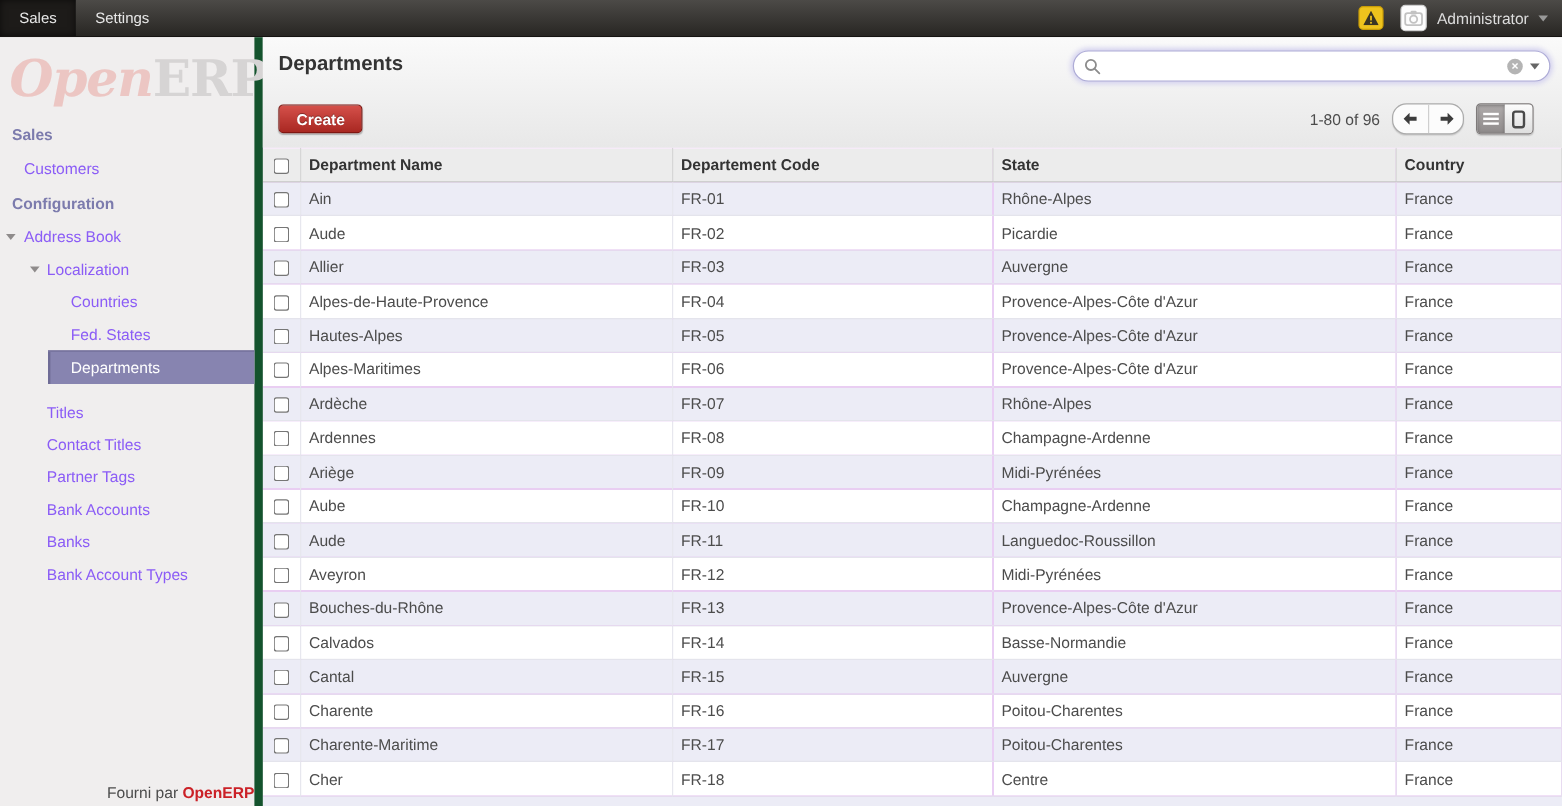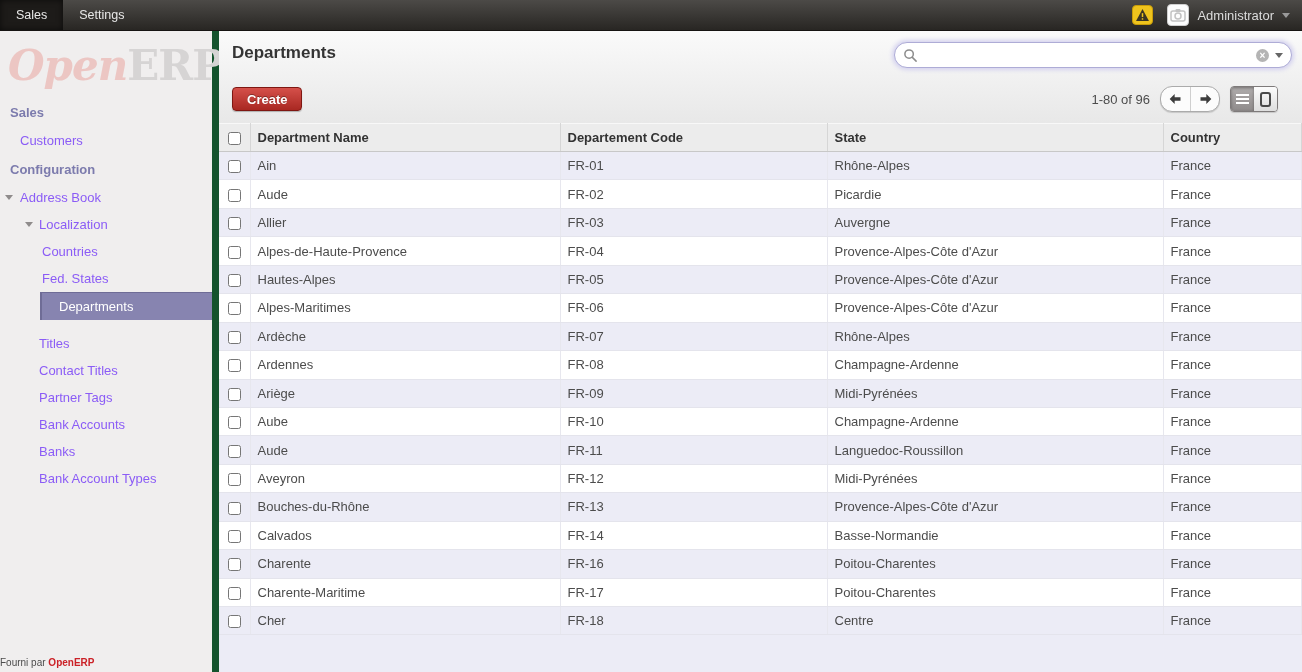--- a/index.html
+++ b/index.html
@@ -34,31 +34,31 @@
              position:relative; flex-shrink:0; font-size:13px; }
   .logo { padding:14px 0 10px 8px; text-align:center; font-family:"DejaVu Serif", serif;
           font-size:42px; font-weight:bold; letter-spacing:-1px; line-height:1;
           user-select:none; }
   .logo-open { font-style:italic; color:#ecc6c3; }
   .logo-erp { color:#d6d4d4; }
   .side-header { color:#7c7bad; font-weight:bold; padding:8px 0 7px 10px; }
   .side-item { position:relative; color:#8b5cf6; line-height:27px; cursor:pointer; }
   .side-item.lvl1 { padding-left:20px; }
   .side-item.lvl2 { padding-left:39px; }
-  .side-item.lvl3 { padding-left:42px; }
+  .side-item.lvl3 { padding-left:59px; }
   .side-item.gap  { margin-top:10px; }
   .tree-caret { position:absolute; top:11px; width:0; height:0;
                 border-left:4px solid transparent; border-right:4px solid transparent;
                 border-top:5px solid #8f8b8b; }
   .caret-a { left:5px; }  .caret-b { left:25px; }
   .side-item.selected { margin-left:40px; padding-left:19px; height:28px; line-height:28px;
                         background:#8784b0; color:#fff; border-top:1px solid #6f6c96;
                         box-shadow:inset 2px 0 0 #6f6c96; }
-  .sidebar-footer { position:absolute; bottom:4px; left:0; right:0; text-align:left;
-                    font-size:10px; color:#4c4c4c; }
+  .sidebar-footer { position:absolute; bottom:4px; left:0; right:0; text-align:right;
+                    font-size:13px; color:#4c4c4c; }
   .sidebar-footer b { color:#cb2127; }
 
   
   .main { flex:1; display:flex; flex-direction:column; min-width:0; }
   .control-panel { position:relative; height:92px;
                    background:linear-gradient(to bottom,#fafafa,#e8e8e8); }
   .page-title { position:absolute; left:13px; top:12px; font-size:17px; font-weight:bold;
                 color:#343434; }
 
   .searchview { position:absolute; right:10px; top:11px; width:398px; height:26px;
@@ -370,20 +370,29 @@
     </td>
     <td>Calvados</td>
     <td>FR-14</td>
     <td>Basse-Normandie</td>
     <td>France</td>
   </tr>
             <tr>
     <td class="cb">
       <input type="checkbox" style="">
     </td>
+    <td>Cantal</td>
+    <td>FR-15</td>
+    <td>Auvergne</td>
+    <td>France</td>
+  </tr>
+            <tr>
+    <td class="cb">
+      <input type="checkbox" style="">
+    </td>
     <td>Charente</td>
     <td>FR-16</td>
     <td>Poitou-Charentes</td>
     <td>France</td>
   </tr>
             <tr>
     <td class="cb">
       <input type="checkbox" style="">
     </td>
     <td>Charente-Maritime</td>

